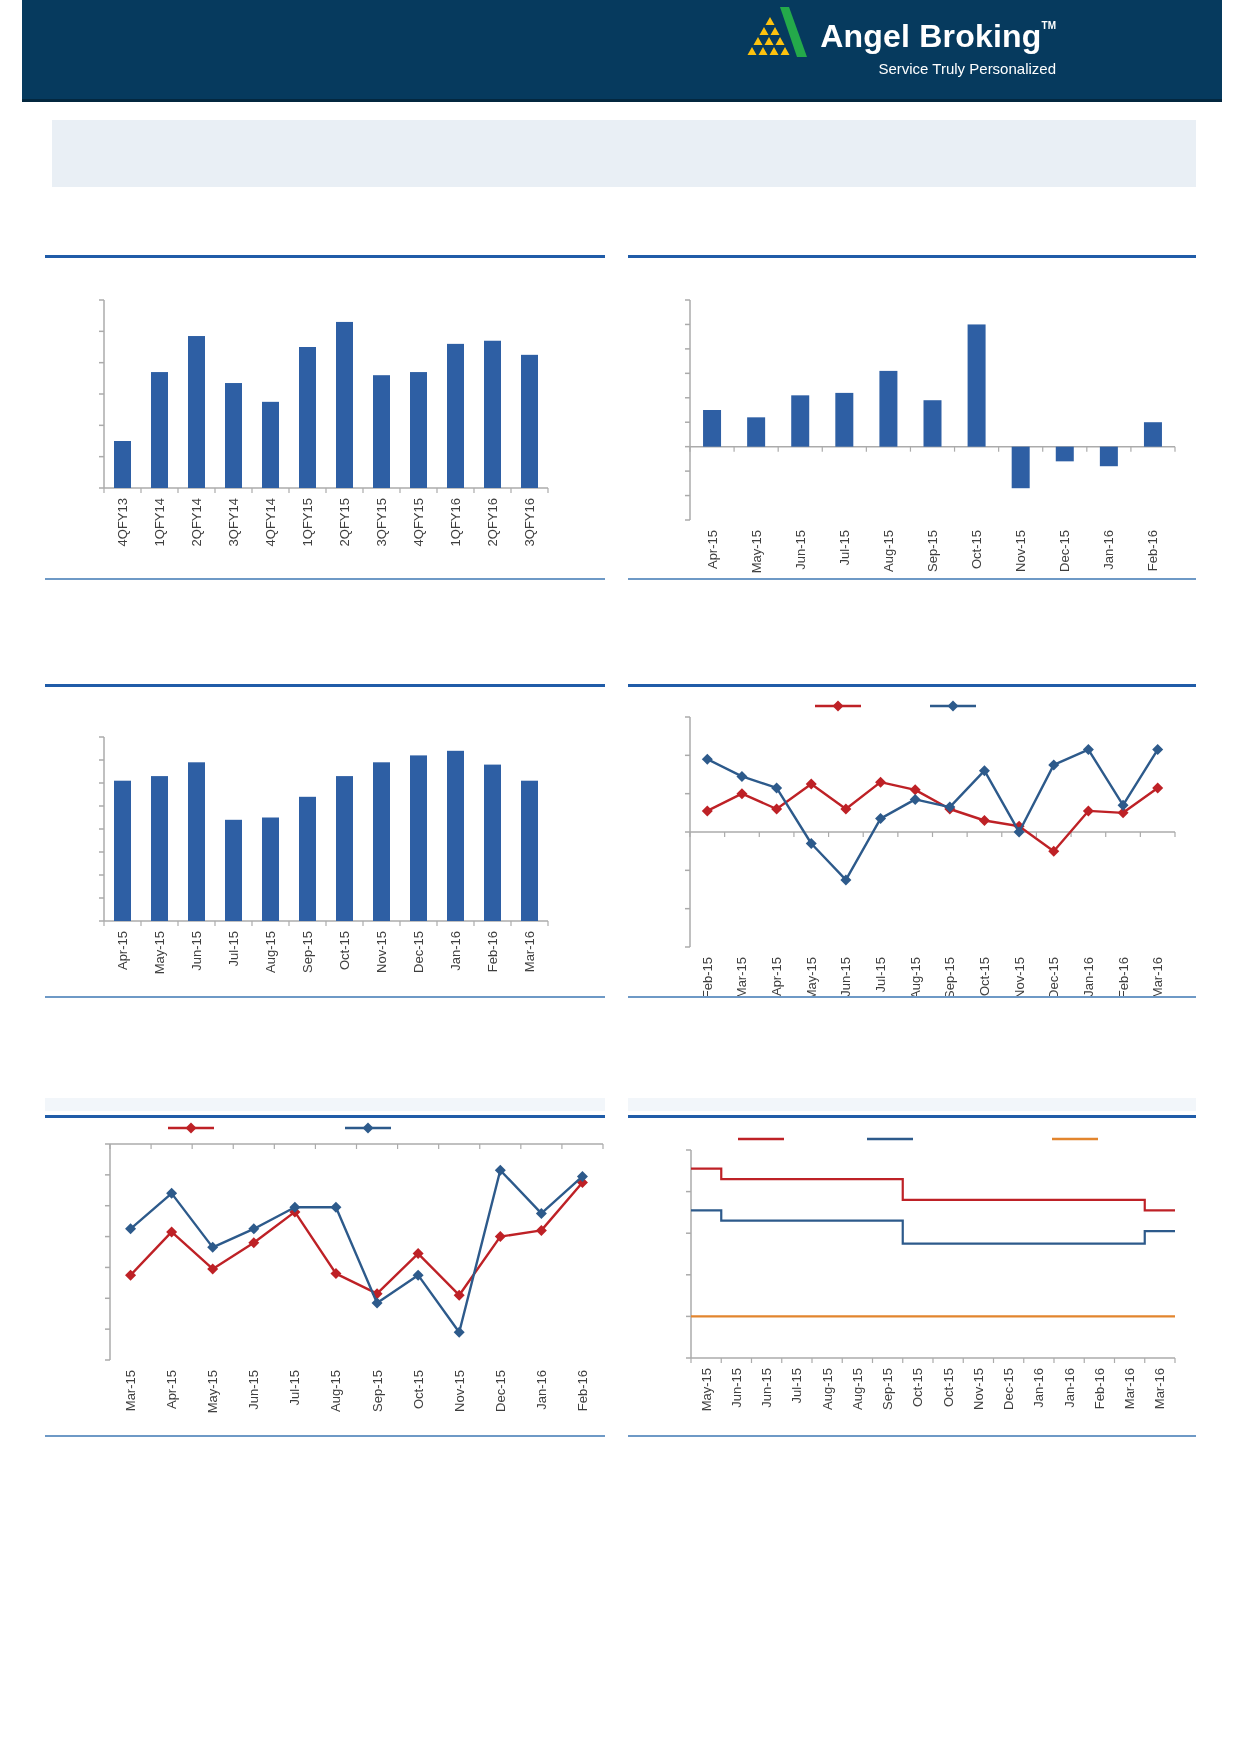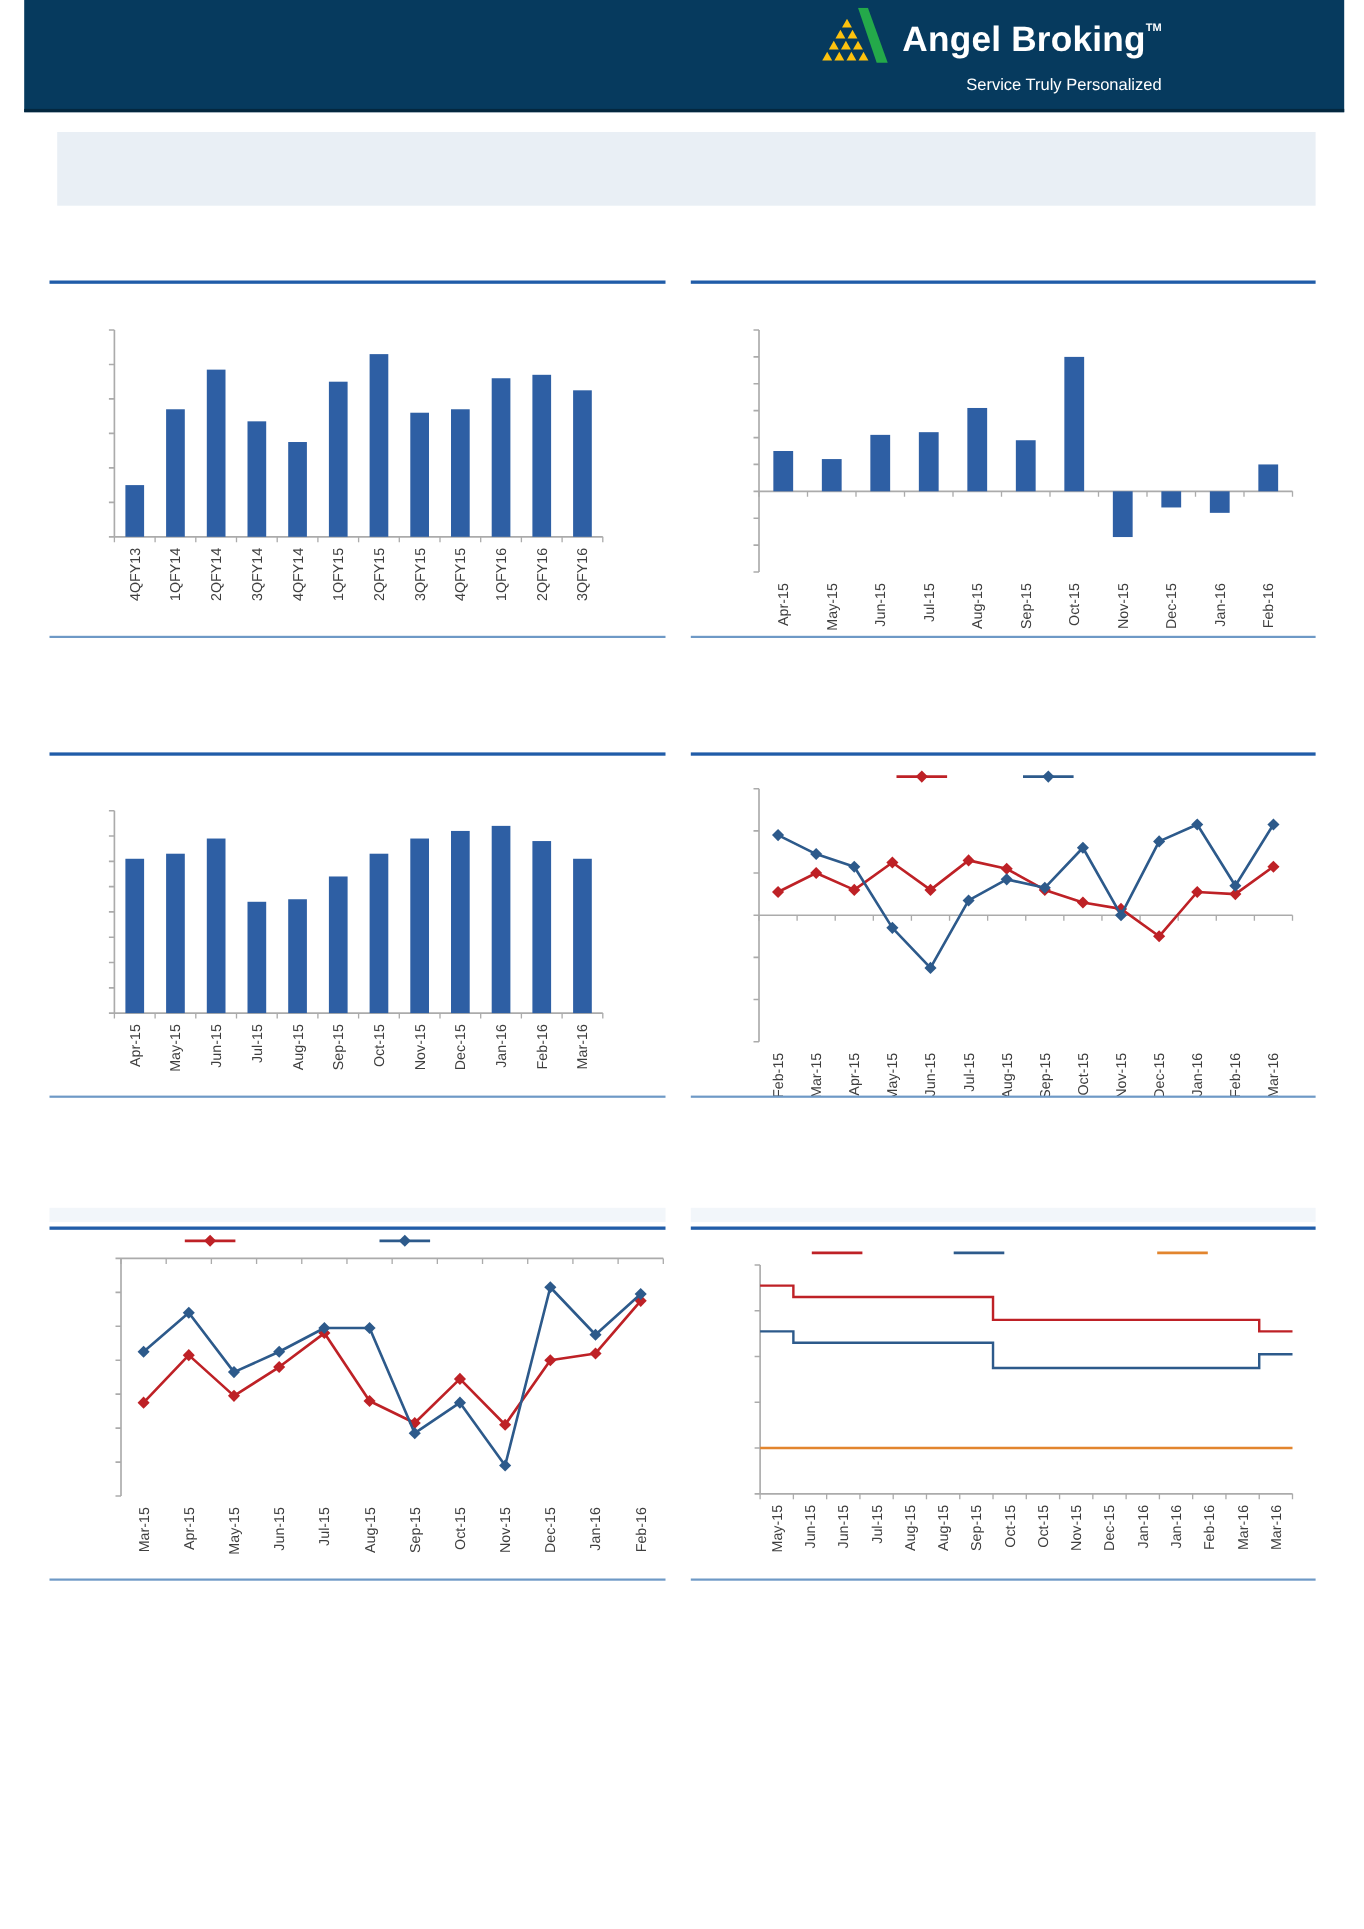--- a/index.html
+++ b/index.html
@@ -6,21 +6,21 @@
   .page{position:relative;width:1240px;height:1754px;background:#ffffff;overflow:hidden;
         font-family:Liberation Sans, sans-serif;}
   
   .topbar{position:absolute;left:22px;top:0;width:1200px;height:99px;background:#063A5E;
           border-bottom:3px solid #03273F;}
   .logo{position:absolute;right:166px;top:7px;display:flex;align-items:flex-start;gap:10px;}
   .logo-mark{width:64px;height:60px;}
   .brand-col{display:flex;flex-direction:column;align-items:flex-end;}
   .brand-line{color:#ffffff;font-size:32px;font-weight:bold;line-height:38px;letter-spacing:.2px;}
   .brand-line sup{font-size:10px;font-weight:bold;vertical-align:18px;letter-spacing:0;}
-  .tagline{color:#ffffff;font-size:15px;margin-top:15px;}
+  .tagline{color:#ffffff;font-size:15px;margin-top:5px;}
   
   .banner{position:absolute;left:52px;top:120px;width:1144px;height:67px;background:#E9EFF5;}
   
   .rule{position:absolute;height:3px;background:#205CA8;}
   .rule-light{position:absolute;height:2px;background:#6E99C6;}
   .band{position:absolute;height:13px;background:#F2F6FA;}
   .col-l{left:45px;width:560px;}
   .col-r{left:628px;width:568px;}
   .r1{top:255px;} .r2{top:684px;} .r3{top:1115px;}
   .b1{top:578px;} .b2{top:996px;} .b3{top:1435px;}

